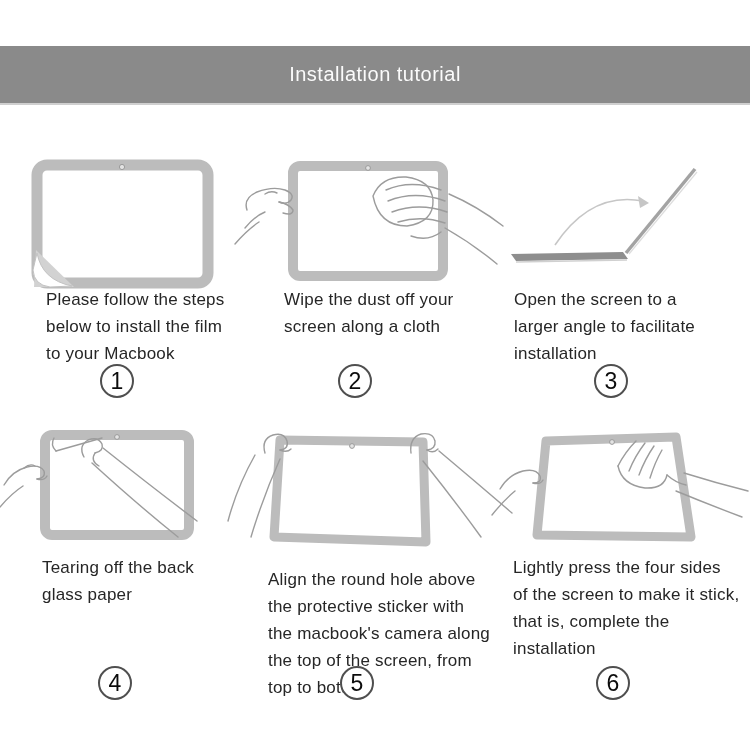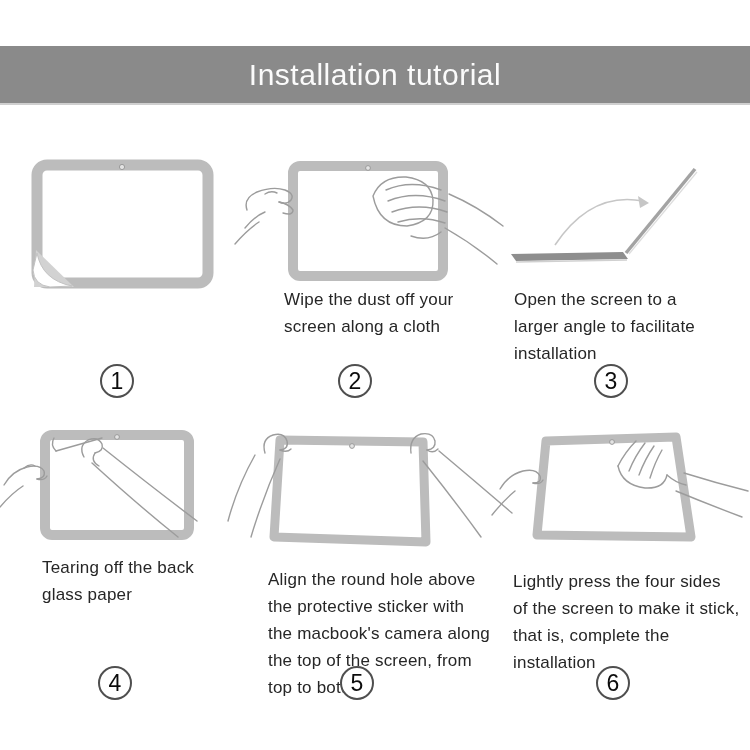--- a/index.html
+++ b/index.html
@@ -6,21 +6,21 @@
   .canvas{
     position:relative;width:750px;height:750px;background:#ffffff;
     font-family:"Liberation Sans", sans-serif;overflow:hidden;
   }
   .banner{
     position:absolute;left:0;top:46px;width:750px;height:57px;
     background:#8a8a8a;border-bottom:2px solid #cfcfcf;
     display:flex;align-items:center;justify-content:center;
   }
   .banner span{
-    color:#fbfbfb;font-size:30px;letter-spacing:0.5px;
+    color:#fbfbfb;font-size:20px;letter-spacing:0.5px;
   }
   .illus{position:absolute;}
   .illus svg{display:block;overflow:visible;}
   .ln{fill:none;stroke:#9c9c9c;stroke-width:1.4;stroke-linecap:round;stroke-linejoin:round;}
   .caption{
     position:absolute;font-size:17px;line-height:27px;color:#262626;
     white-space:pre-line;letter-spacing:0.2px;
   }
   .badge{
     position:absolute;width:34px;height:34px;border:2px solid #4f4f4f;
@@ -121,33 +121,36 @@
       <path class="ln" d="M 128 41 Q 132 60 155 63 Q 174 64 177 50"></path>
       <path class="ln" d="M 177 50 Q 186 58 196 60"></path>
       <path class="ln" d="M 194 48 Q 226 58 258 66"></path>
       <path class="ln" d="M 186 66 Q 220 80 252 92"></path>
       <path class="ln" d="M 10 64 Q 18 50 33 46 Q 46 43 50 51 Q 52 58 43 58"></path>
       <path class="ln" d="M 43 58 Q 50 60 53 55"></path>
       <path class="ln" d="M 2 90 Q 14 75 25 66"></path>
     </svg>
   </div>
 
+  <div class="caption" style="left:46px;top:286px;">Please follow the steps
+below to install the film
+to your Macbook</div>
   <div class="caption" style="left:284px;top:286px;">Wipe the dust off your
 screen along a cloth</div>
   <div class="caption" style="left:514px;top:286px;">Open the screen to a
 larger angle to facilitate
 installation</div>
   <div class="caption" style="left:42px;top:554px;">Tearing off the back
 glass paper</div>
   <div class="caption" style="left:268px;top:566px;">Align the round hole above
 the protective sticker with
 the macbook's camera along
 the top of the screen, from
 top to bottom</div>
-  <div class="caption" style="left:513px;top:568px;">Lightly press the four sides
+  <div class="caption" style="left:513px;top:554px;">Lightly press the four sides
 of the screen to make it stick,
 that is, complete the installation</div>
 
   <div class="badge" style="left:100px;top:364px;">
     <span>1</span>
   </div>
   <div class="badge" style="left:338px;top:364px;">
     <span>2</span>
   </div>
   <div class="badge" style="left:594px;top:364px;">

